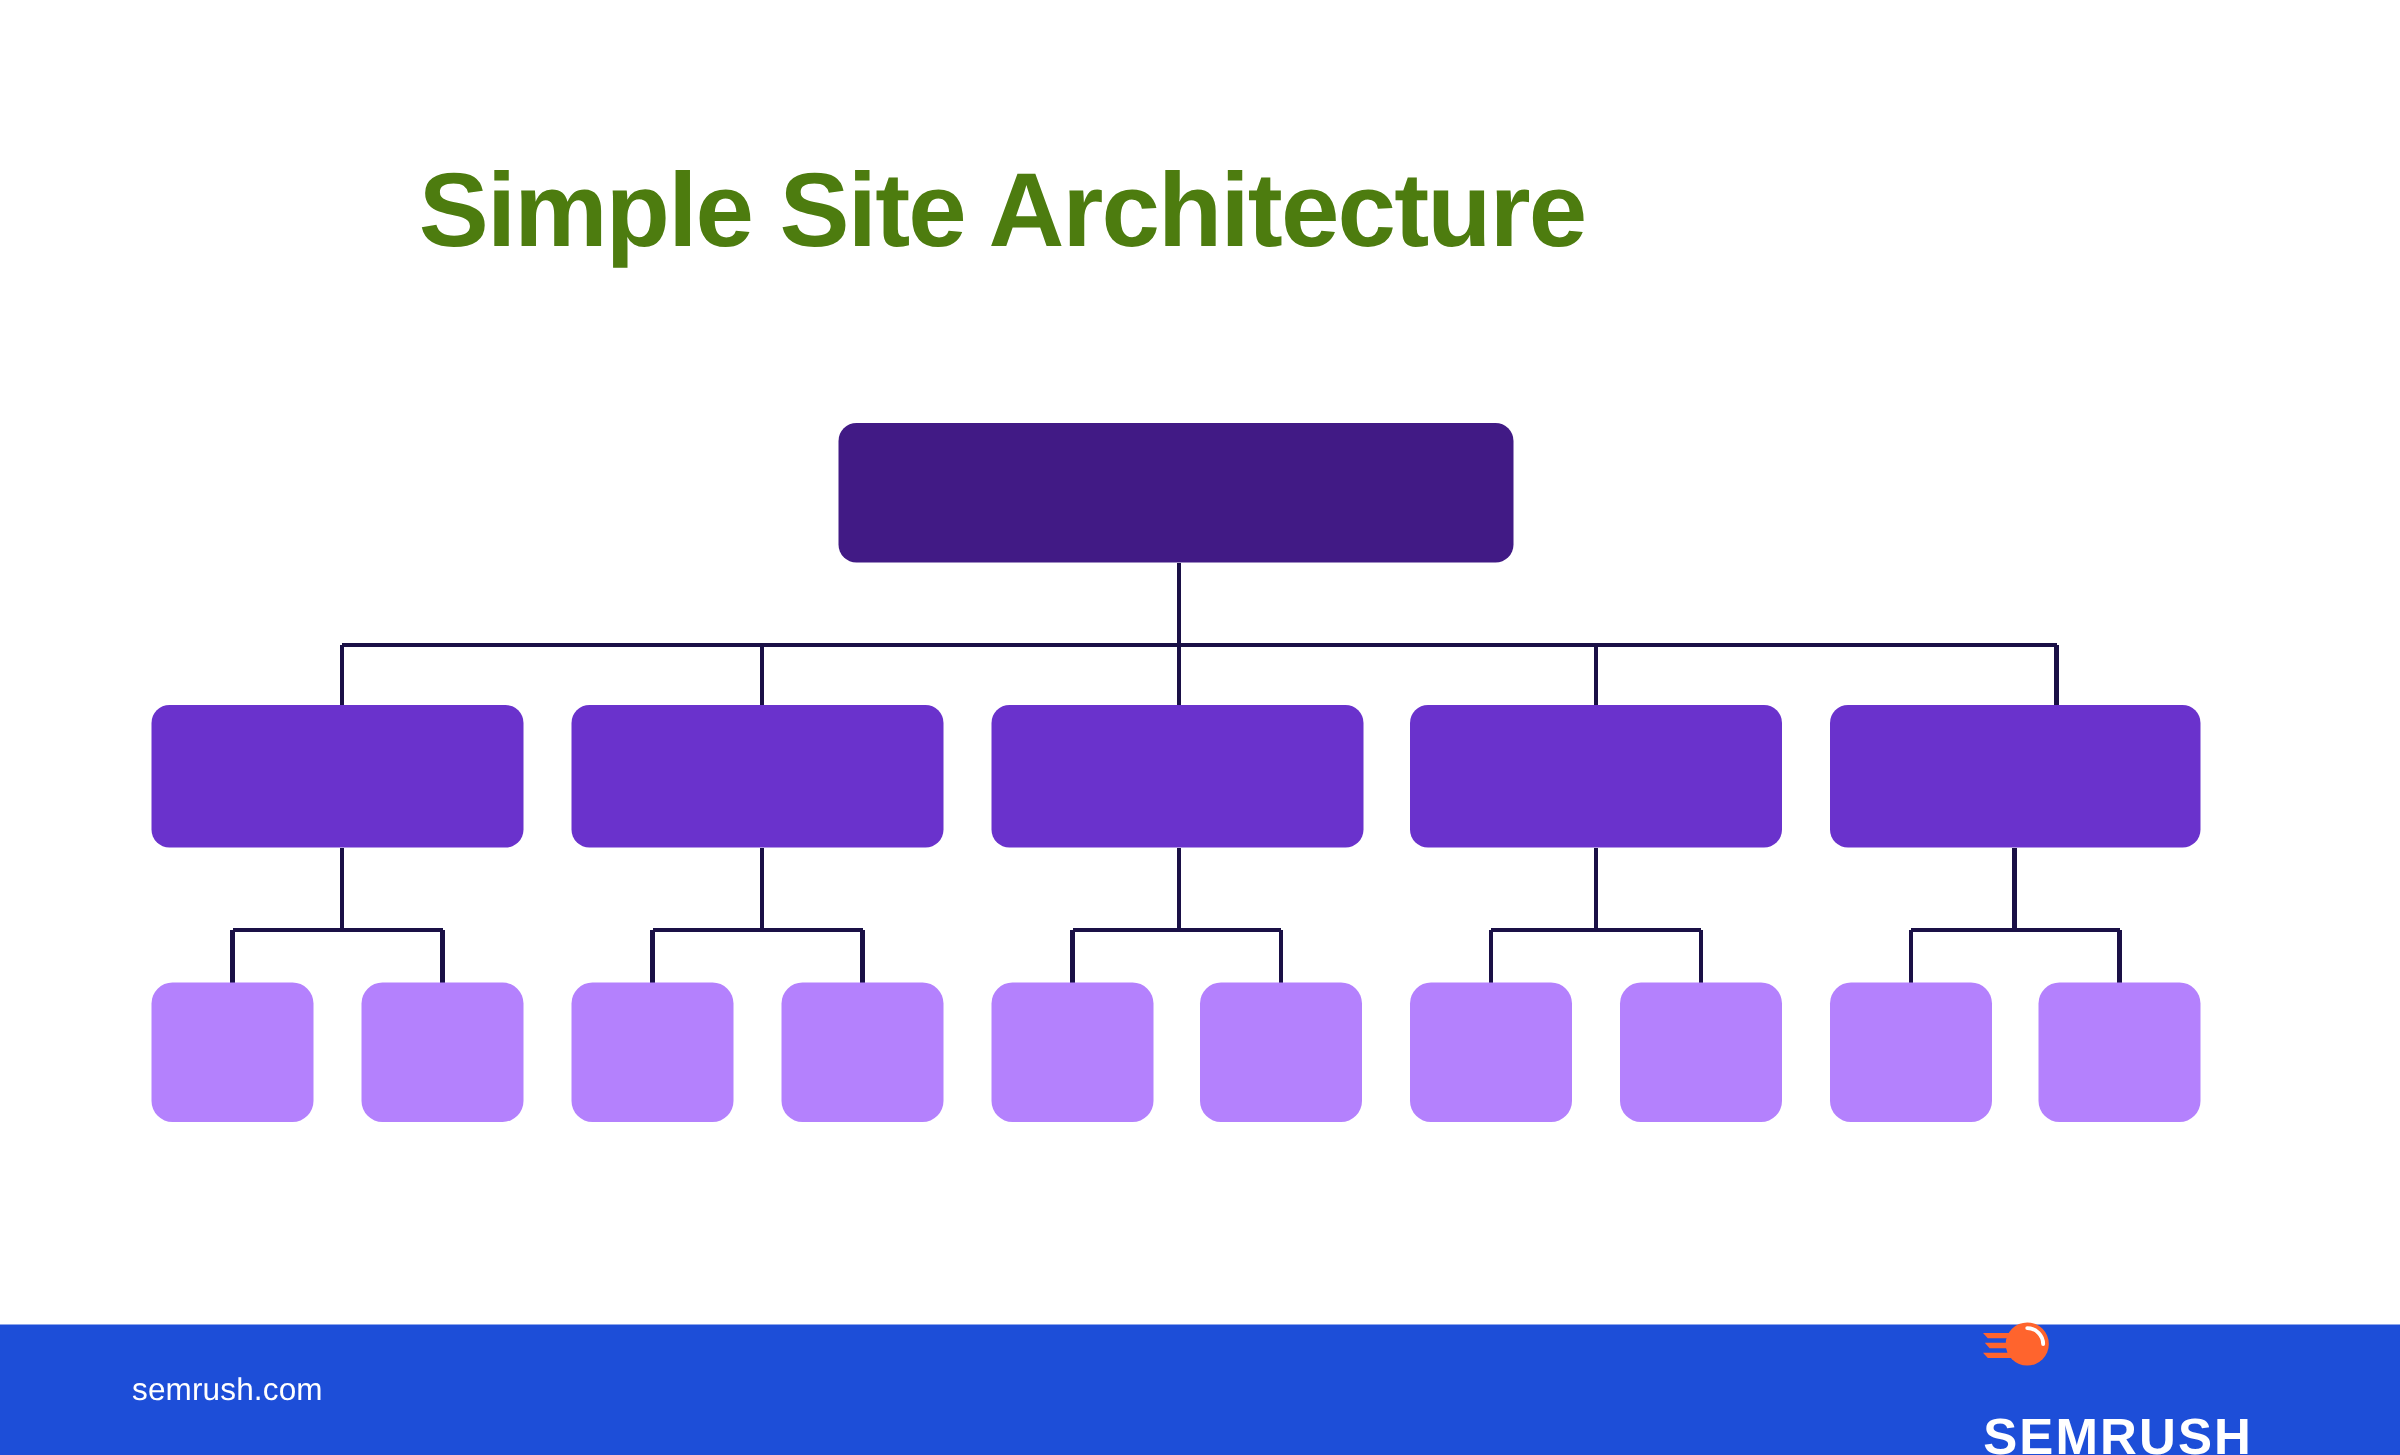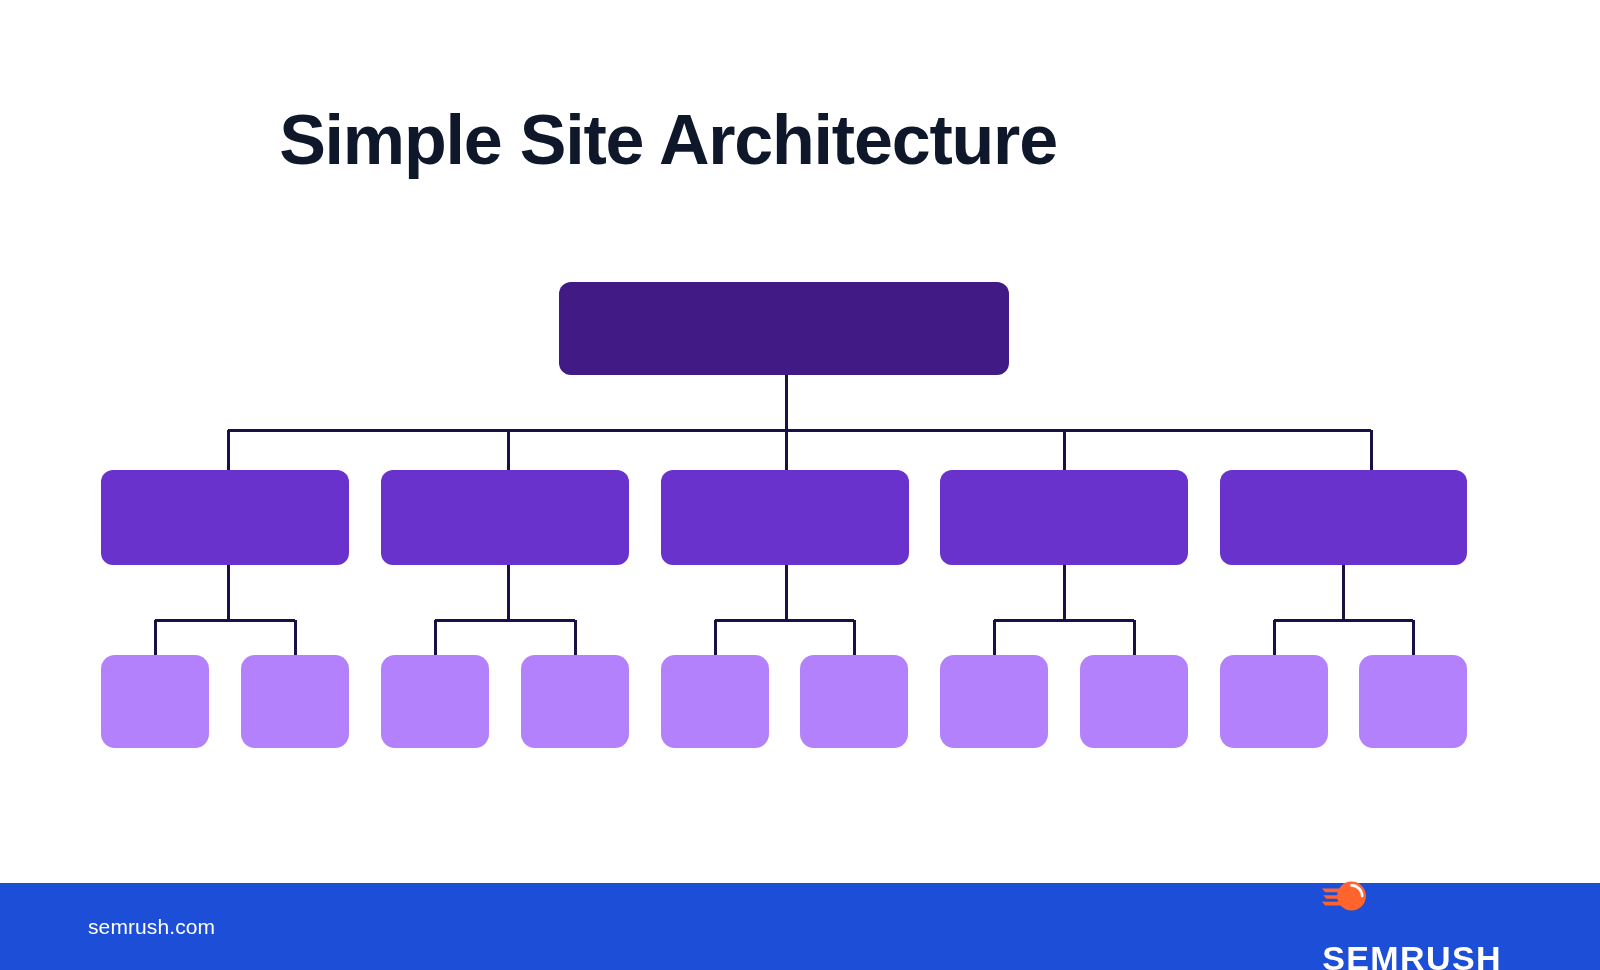--- a/index.html
+++ b/index.html
@@ -20,21 +20,21 @@
   .page-title {
     position: absolute;
     left: 0;
     top: 104px;
     width: 1336px;
     text-align: center;
     font-family: "Liberation Sans", sans-serif;
     font-size: 70px;
     font-weight: 700;
     letter-spacing: -1.2px;
-    color: #0f172a;
+    color: #4d7c0f;
     line-height: 1.05;
     white-space: nowrap;
   }
 
   
   .diagram {
     position: absolute;
     left: 0;
     top: 0;
     width: 1600px;

